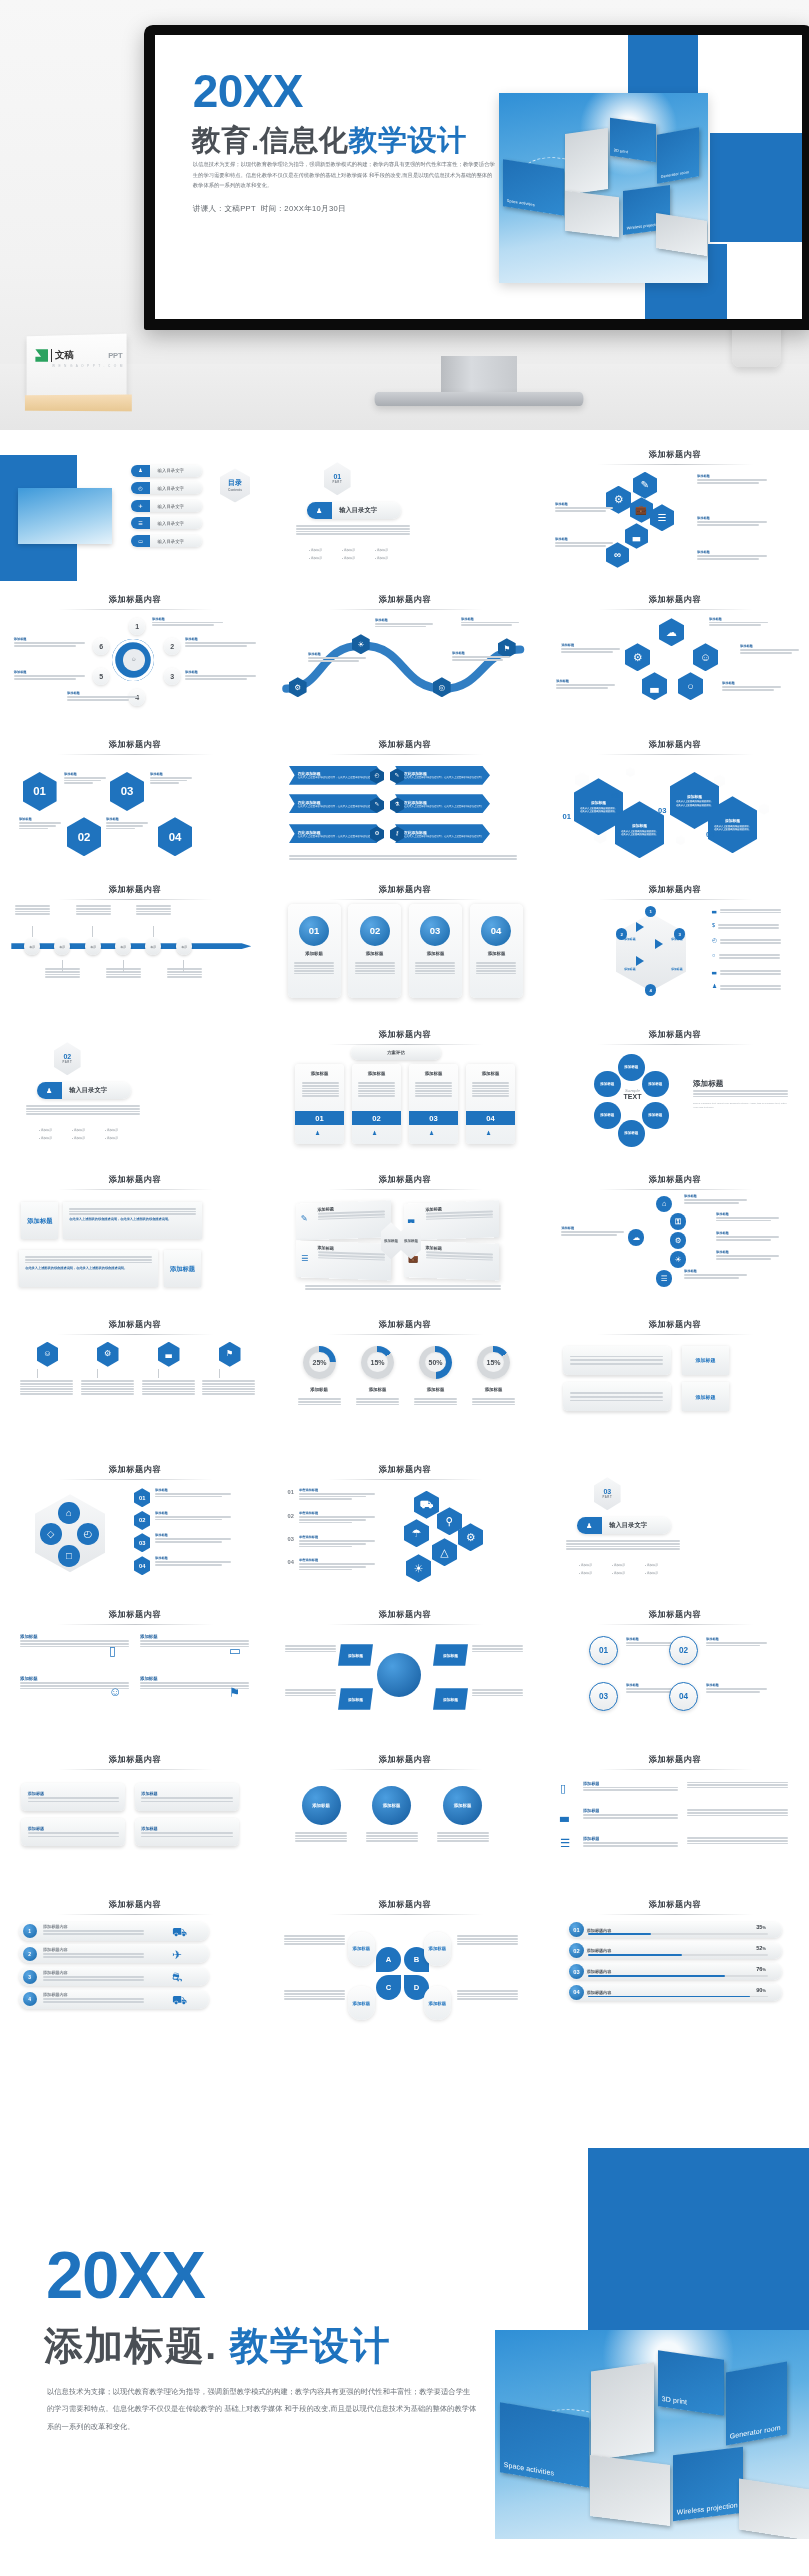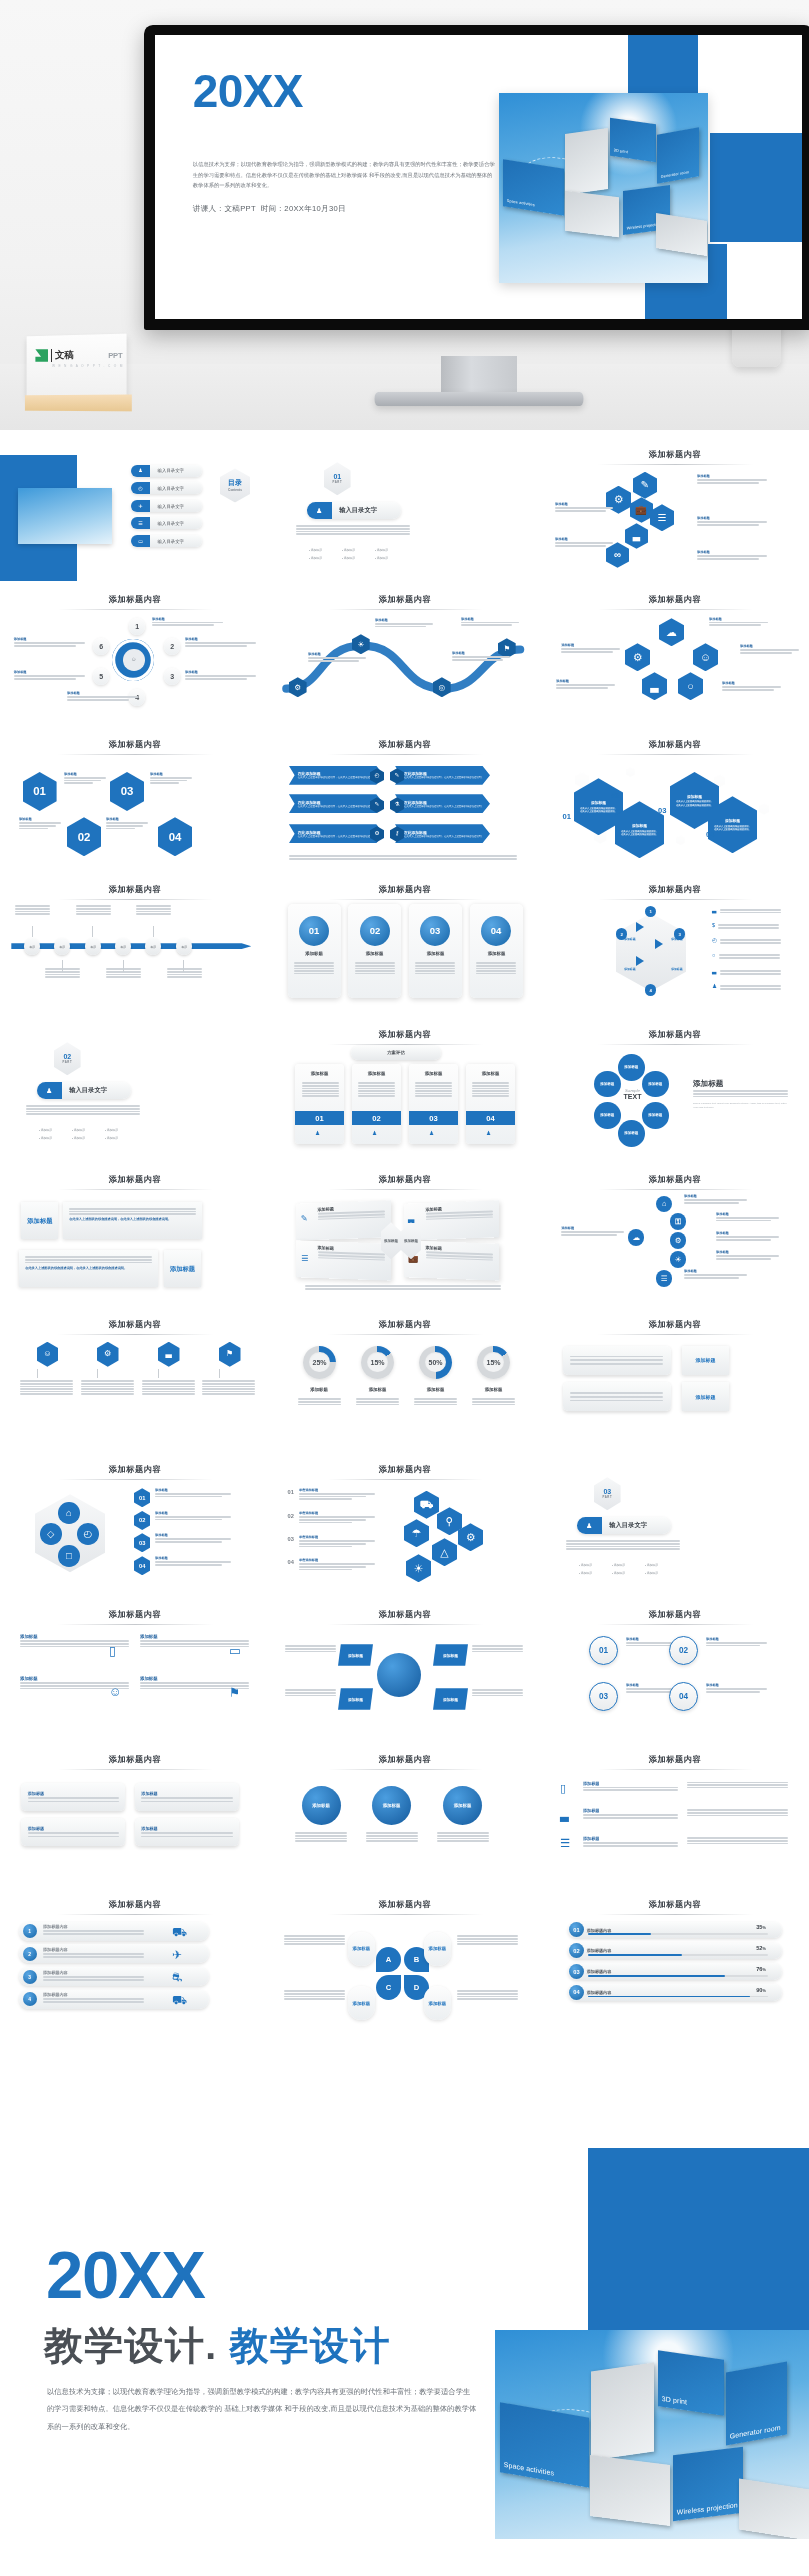--- a/index.html
+++ b/index.html
@@ -200,20 +200,21 @@
                 <span>Generator room</span>
               </div>
             <div class="photo-card g" style="left:66px;top:101px;width:54px;height:40px;transform:skewY(7deg);"></div>
             <div class="photo-card" style="left:124px;top:95px;width:47px;height:44px;transform:skewY(-7deg);">
                 <span>Wireless projection</span>
               </div>
             <div class="photo-card g" style="left:157px;top:124px;width:51px;height:35px;transform:skewY(9deg);"></div>
           </div>
 
           <div class="ts-title-year">20XX</div>
+          <div class="ts-title-main"><span>教育.信息化</span><span class="hl">教学设计</span></div>
           <div class="ts-desc">以信息技术为支撑；以现代教育教学理论为指导，强调新型教学模式的构建；教学内容具有更强的时代性和丰富性；教学要适合学生的学习需要和特点。信息化教学不仅仅是在传统教学的基础上对教学媒体 和手段的改变,而且是以现代信息技术为基础的整体的教学体系的一系列的改革和变化。</div>
           <div class="ts-meta">
             <span>讲课人：</span><span>文稿PPT</span>&nbsp;&nbsp;<span>时间：</span><span>20XX年10月30日</span>
           </div>
         </div>
       </div>
       <div class="mon-stand-neck"></div>
       <div class="mon-stand-base"></div>
     </div>
 
@@ -1770,18 +1771,18 @@
       <div class="photo-card" style="left:231px;top:37px;width:61px;height:73px;transform:skewY(-10deg);">
           <span style="font-size:7px;">Generator room</span>
         </div>
       <div class="photo-card g" style="left:95px;top:130px;width:80px;height:61px;transform:skewY(7deg);"></div>
       <div class="photo-card" style="left:178px;top:121px;width:70px;height:66px;transform:skewY(-7deg);">
           <span style="font-size:7px;">Wireless projection</span>
         </div>
       <div class="photo-card g" style="left:244px;top:154px;width:71px;height:51px;transform:skewY(9deg);"></div>
     </div>
     <div class="cl-year">20XX</div>
-    <div class="cl-sub"><span>教学设计.</span>&nbsp;<span class="hl">教学设计</span></div>
+    <div class="cl-sub"><span>添加标题.</span>&nbsp;<span class="hl">教学设计</span></div>
     <div class="cl-desc">以信息技术为支撑；以现代教育教学理论为指导，强调新型教学模式的构建；教学内容具有更强的时代性和丰富性；教学要适合学生的学习需要和特点。信息化教学不仅仅是在传统教学的 基础上对教学媒体 和手段的改变,而且是以现代信息技术为基础的整体的教学体系的一系列的改革和变化。</div>
   </section>
 
 </div>
 
 
 </body></html>

